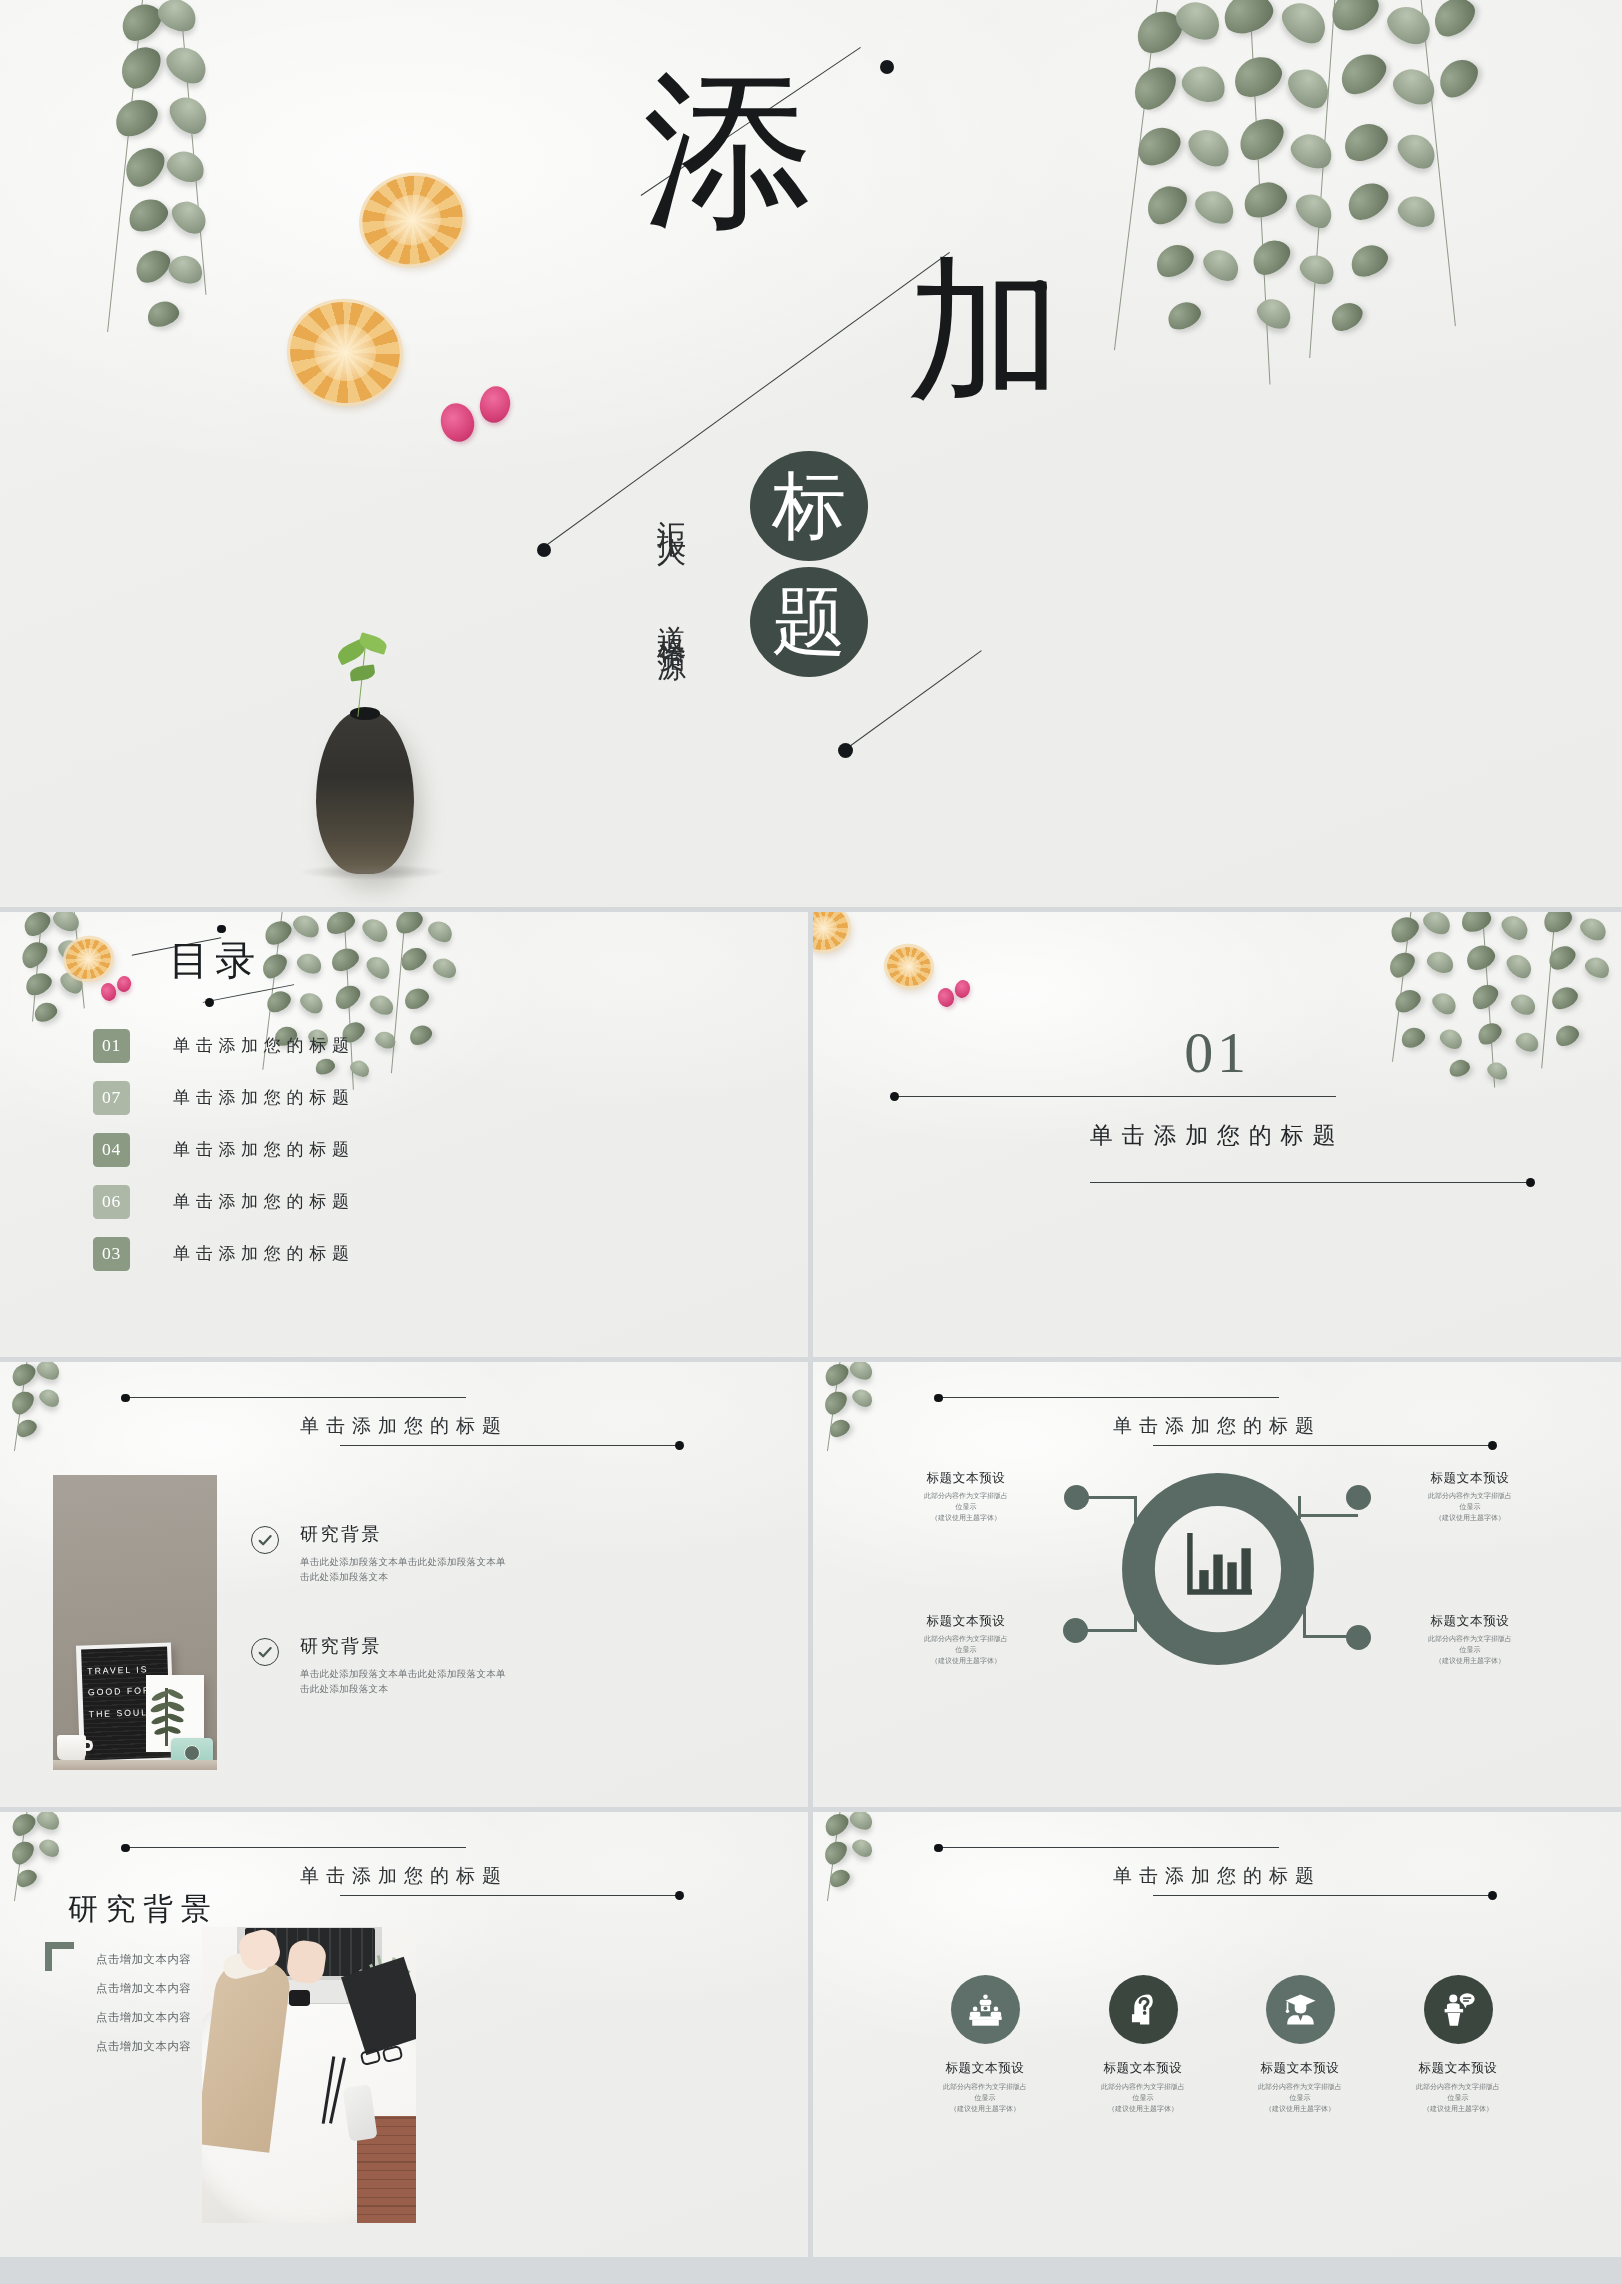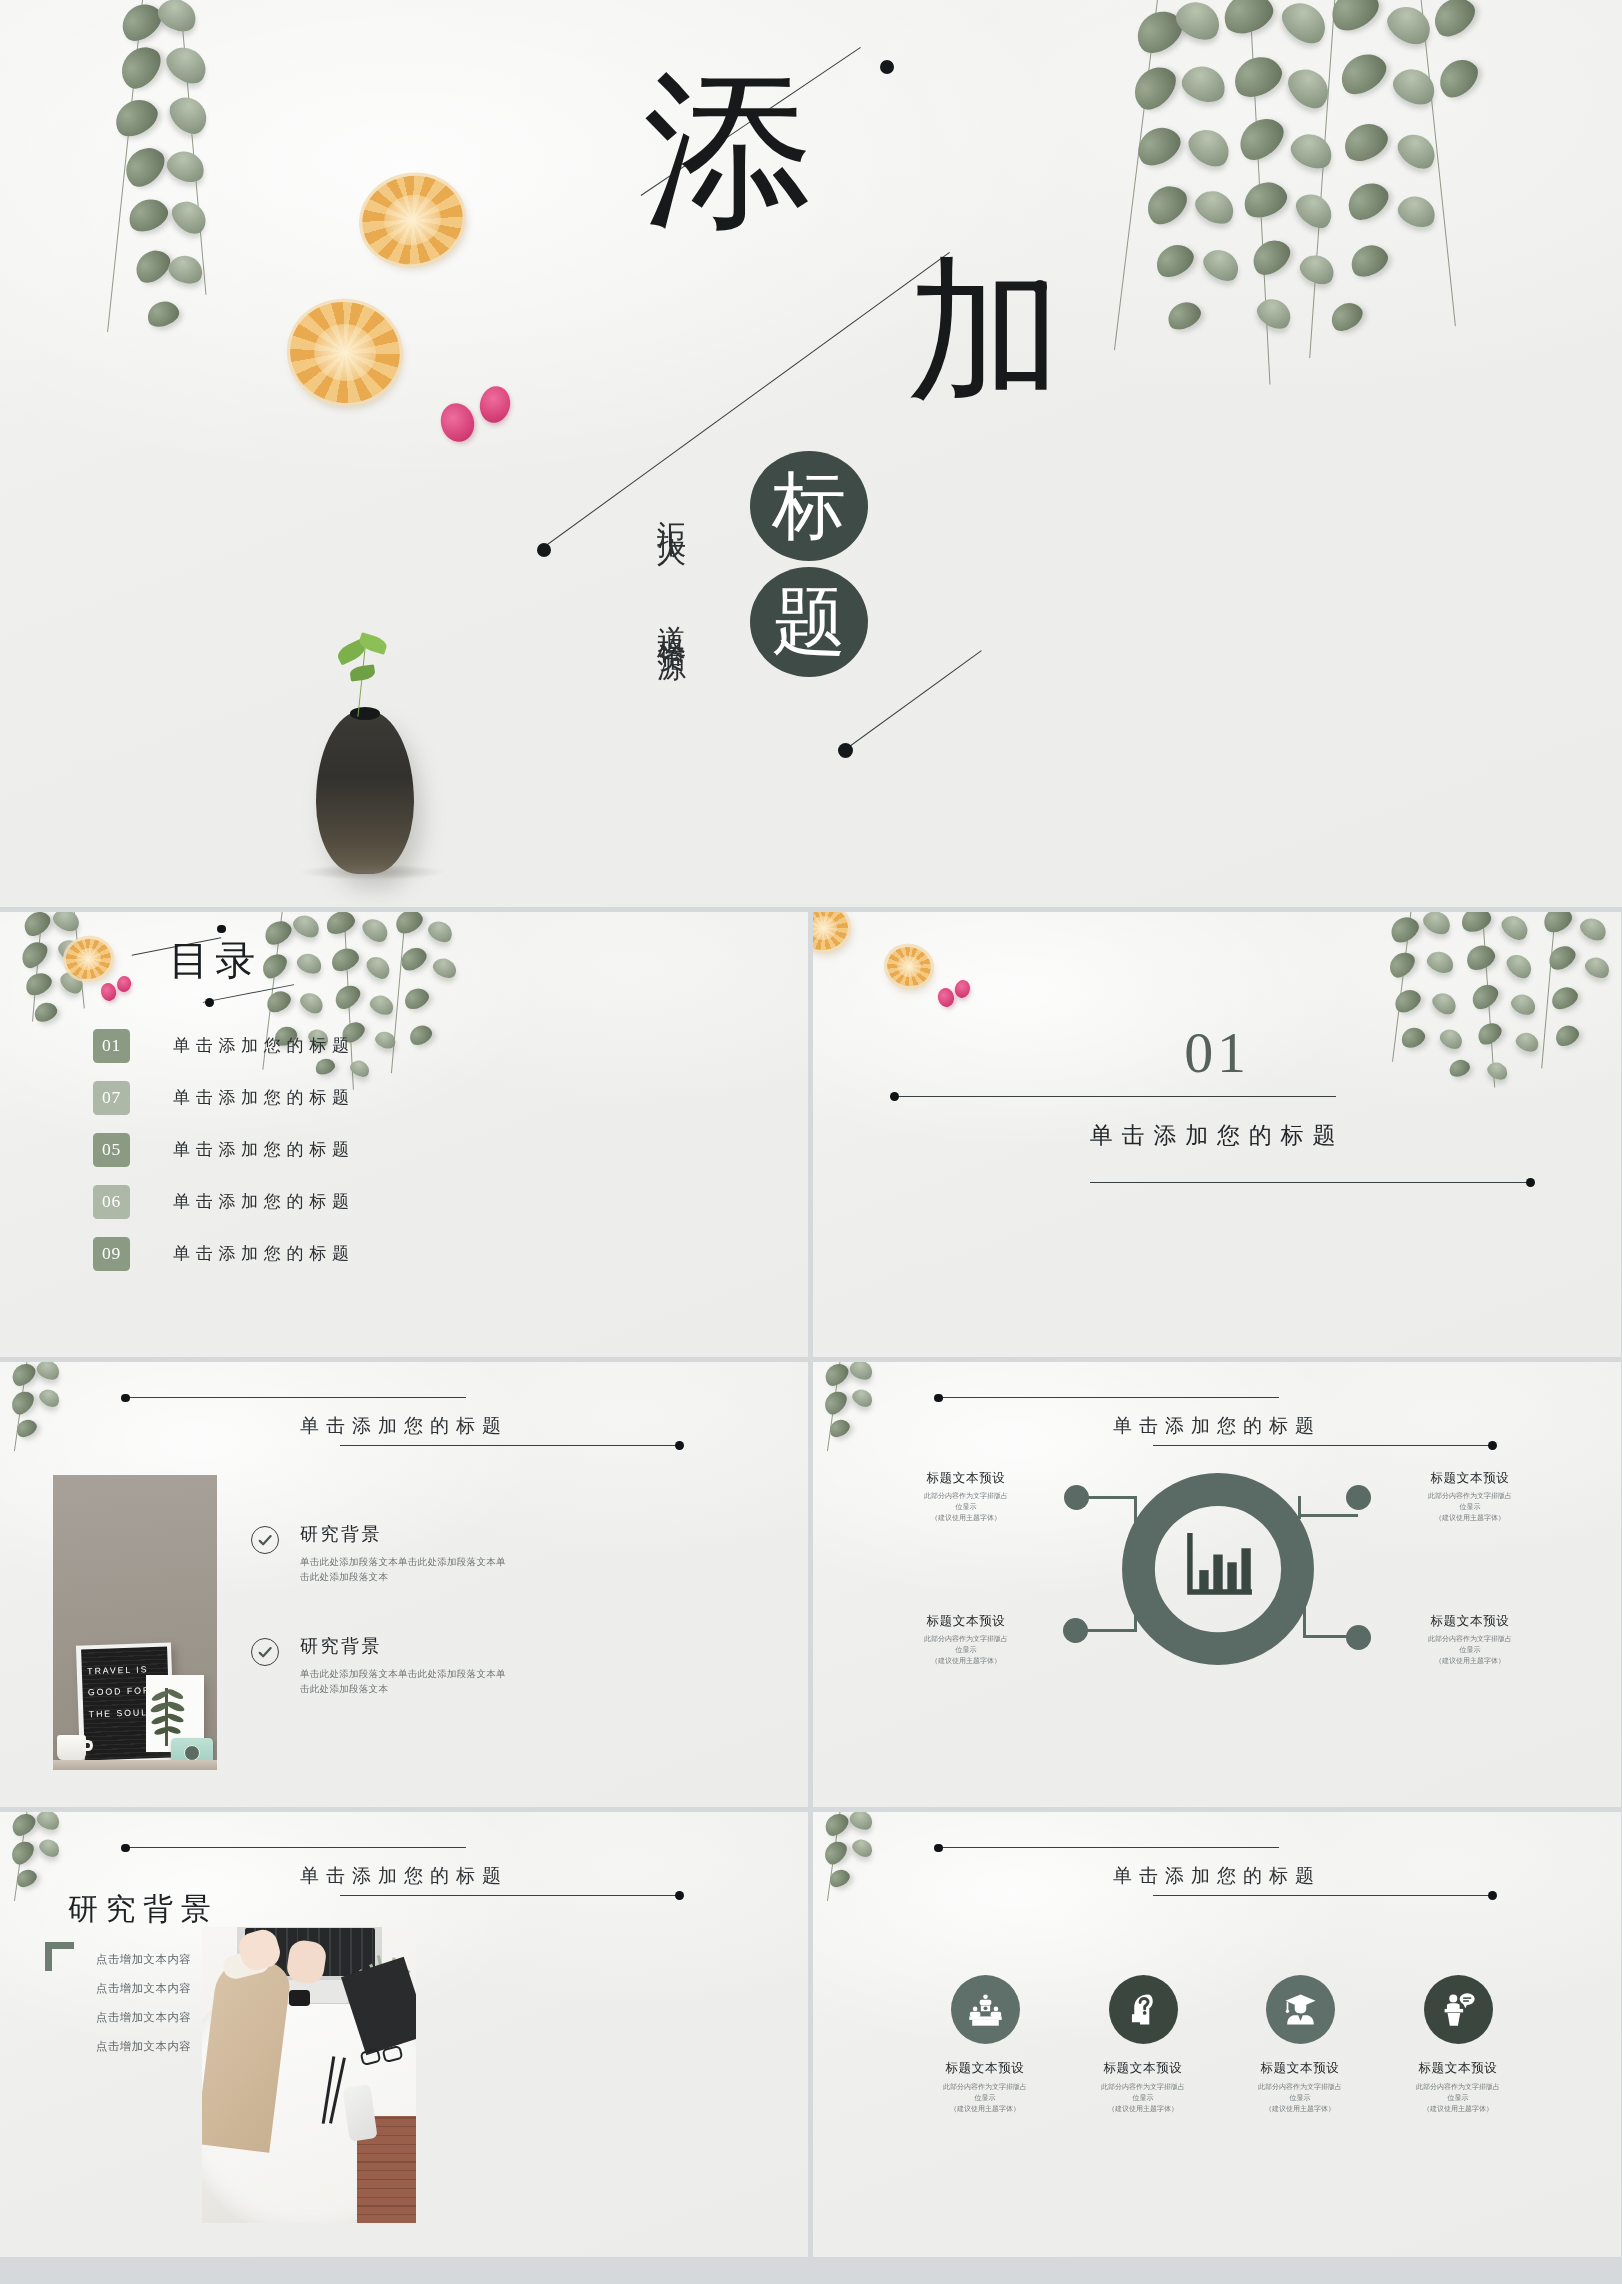--- a/index.html
+++ b/index.html
@@ -394,29 +394,29 @@
       <div class="toc-list">
         <div class="toc-row">
           <div class="toc-num" style="background:#8b9a83">01</div>
           <div class="toc-txt">单击添加您的标题</div>
         </div>
         <div class="toc-row">
           <div class="toc-num" style="background:#aeb8a7">07</div>
           <div class="toc-txt">单击添加您的标题</div>
         </div>
         <div class="toc-row">
-          <div class="toc-num" style="background:#8b9a83">05</div>
+          <div class="toc-num" style="background:#8b9a83">04</div>
           <div class="toc-txt">单击添加您的标题</div>
         </div>
         <div class="toc-row">
           <div class="toc-num" style="background:#aeb8a7">06</div>
           <div class="toc-txt">单击添加您的标题</div>
         </div>
         <div class="toc-row">
-          <div class="toc-num" style="background:#8b9a83">09</div>
+          <div class="toc-num" style="background:#8b9a83">03</div>
           <div class="toc-txt">单击添加您的标题</div>
         </div>
       </div>
     </div>
 
     <div class="slide slide-half">
       <div class="wash"></div>
 
       <div class="citrus" style="left:-14px;top:-6.3px;width:49px;height:44px;transform:rotate(-8deg)"></div>
       <div class="citrus" style="left:74px;top:35px;width:44px;height:39px;transform:rotate(12deg)"></div>

